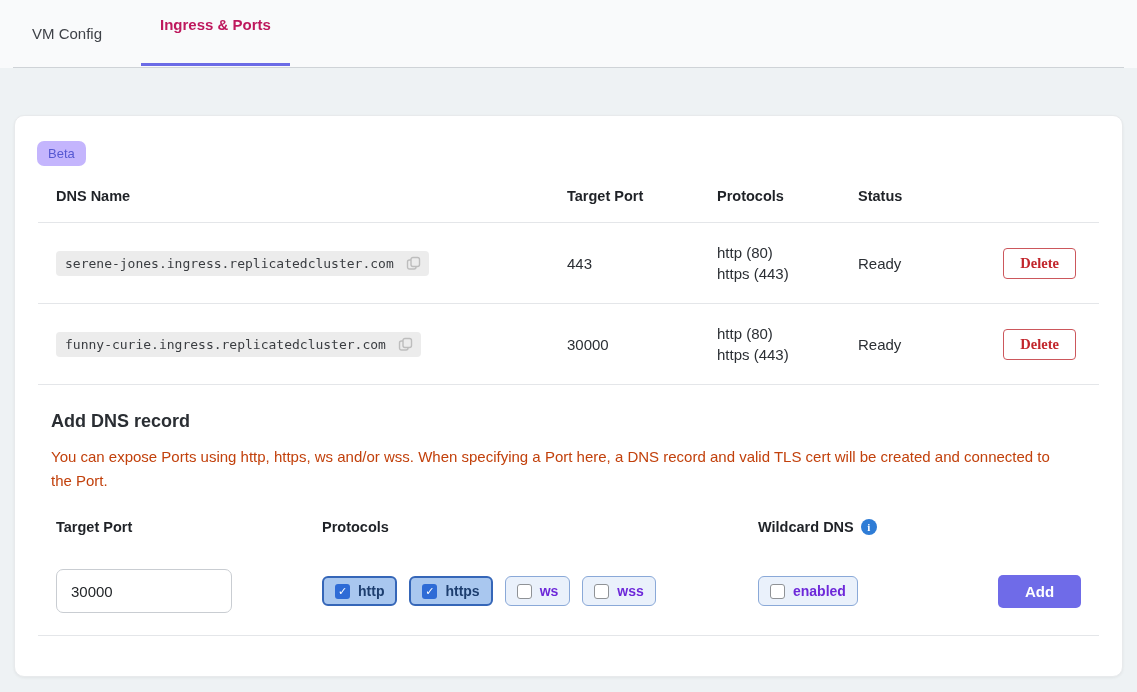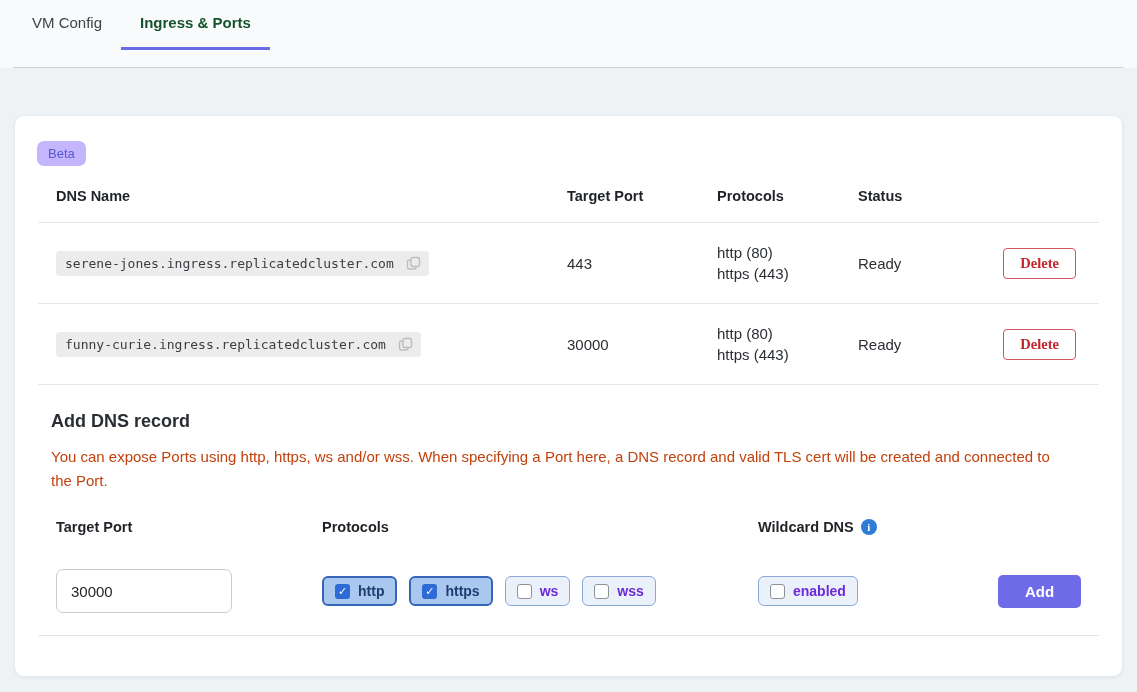--- a/index.html
+++ b/index.html
@@ -8,44 +8,45 @@
     font-family:"Liberation Sans","DejaVu Sans",sans-serif;
     background:#eef2f4;
     color:#32363b;
     overflow:hidden;
   }
   
   .topbar {
     background:#f9fafb;
     height:68px;
     display:flex;
-    align-items:flex-start;
+    align-items:center;
     padding:0 13px;
     position:relative;
+    gap:20px;
   }
   .topbar::after{
     content:"";
     position:absolute;
     left:13px; right:13px; bottom:0;
     height:1px; background:#cfd3d7;
   }
   .tab {
     font-size:15px;
     padding:14px 19px 16px 19px;
     color:#3f4248;
     cursor:pointer;
     position:relative;
     z-index:1;
   }
   .tab.first { margin-left:0; }
   .tab.active {
-    color:#14532d;
+    color:#be185d;
     font-weight:bold;
     border-bottom:3px solid #6b6be6;
-    padding-bottom:16px;
+    padding-bottom:30px;
   }
   
   .main { padding:47px 14px 0 14px; }
   .card {
     background:#ffffff;
     border:1px solid #e8eaec;
     border-radius:10px;
     box-shadow:0 1px 3px rgba(0,0,0,0.06);
     height:562px;
   }

